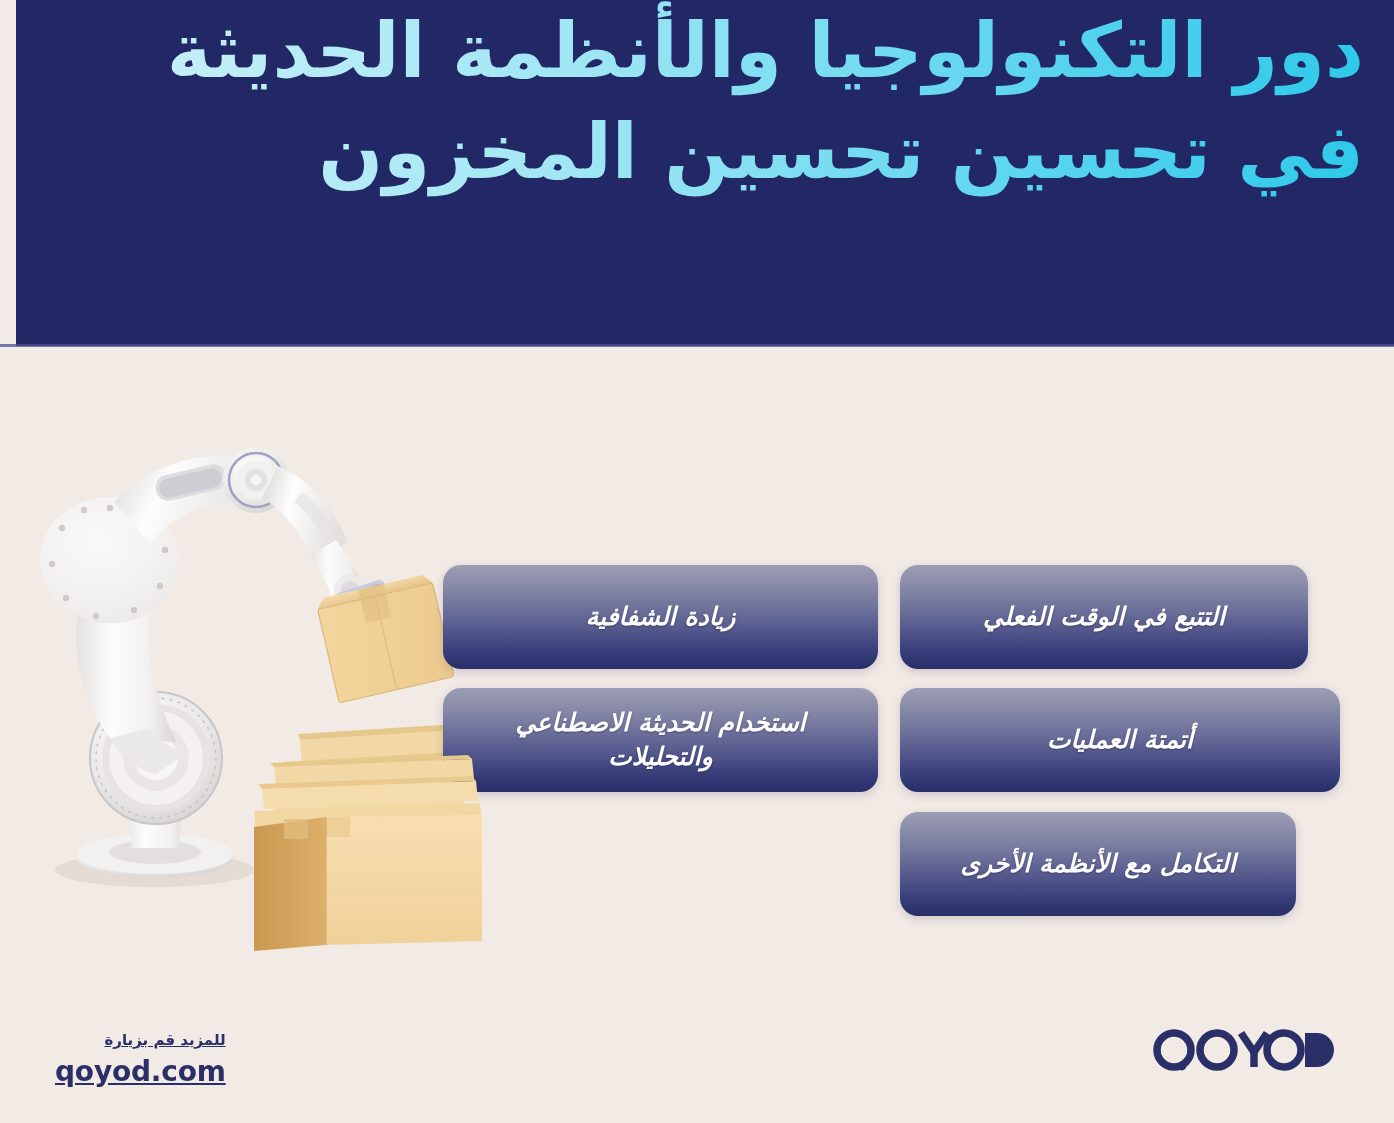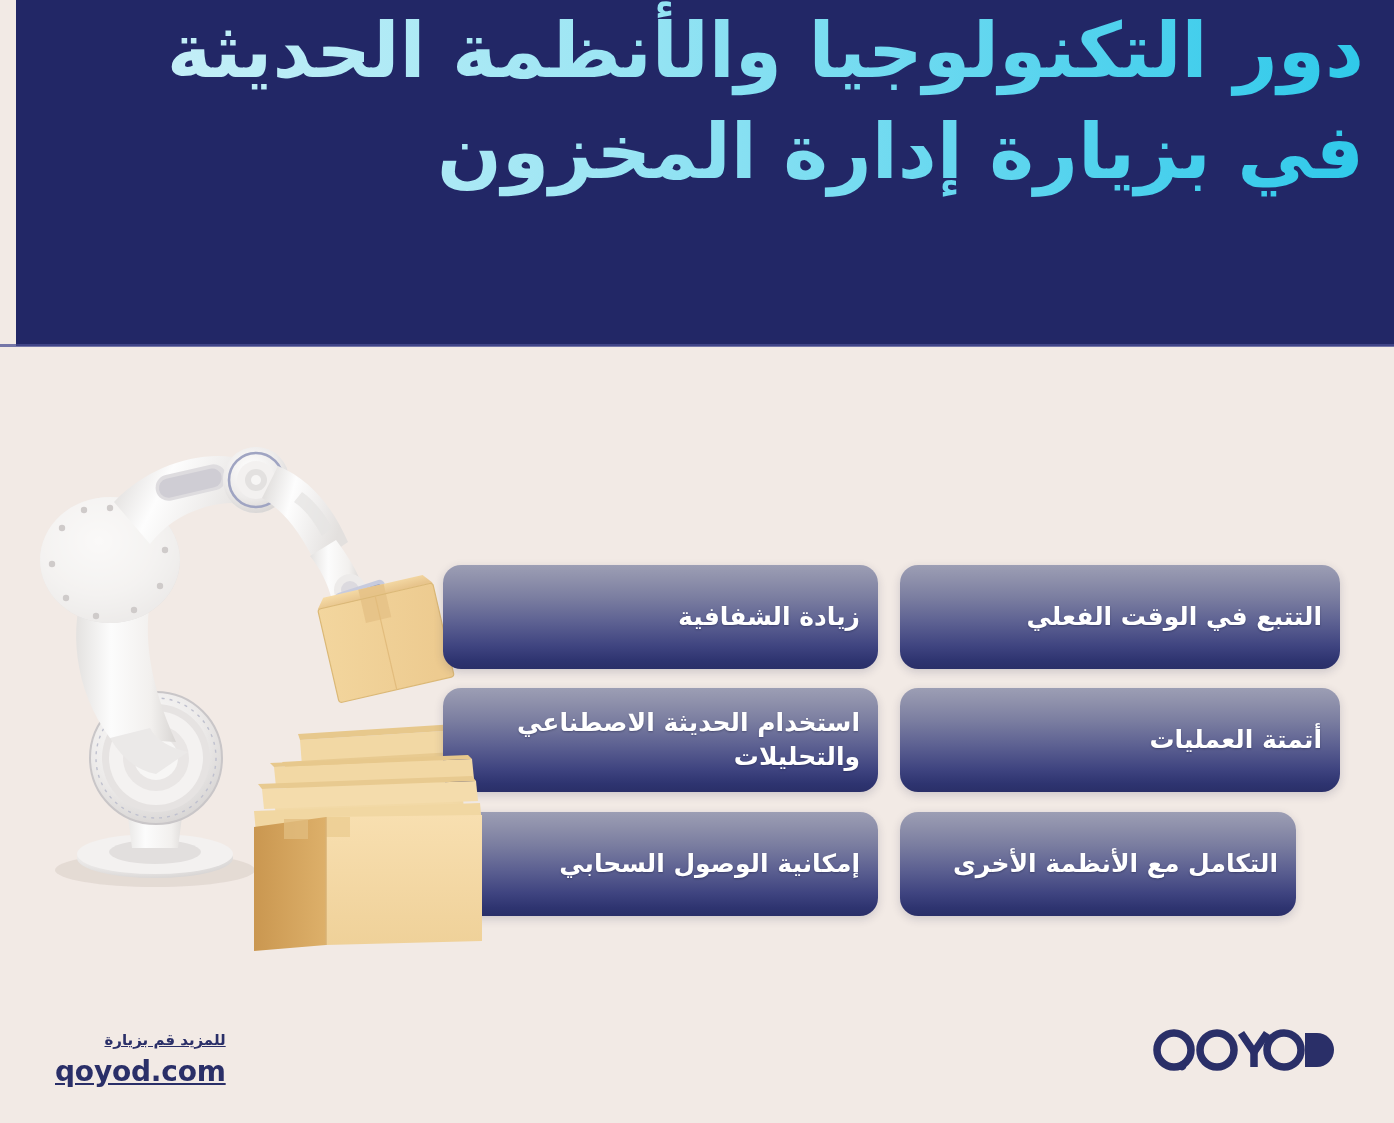--- a/index.html
+++ b/index.html
@@ -91,33 +91,34 @@
         #8e90ab 14%,
         #7a7da0 32%,
         #5d6192 55%,
         #3f4480 78%,
         #2e3470 92%,
         #2a2f68 100%);
     box-shadow: 0 3px 10px rgba(40,40,80,0.18);
     display: flex;
     align-items: center;
     justify-content: center;
-    text-align: right;
+    text-align: center;
     color: #ffffff;
     font-weight: 700;
     font-size: 25px;
     line-height: 1.35;
     direction: rtl;
     padding: 6px 18px;
     text-shadow: 0 1px 2px rgba(15,18,50,0.35);
+    font-style: italic;
   }
   .card-label { display: block; width: 100%; }
 
   
-  .card.r1 { left: 900px; top: 565px; width: 440px; height: 104px; }
+  .card.r1 { left: 900px; top: 565px; width: 408px; height: 104px; }
   .card.r2 { left: 900px; top: 688px; width: 440px; height: 104px; }
   .card.r3 { left: 900px; top: 812px; width: 396px; height: 104px; }
   
   .card.l1 { left: 443px; top: 565px; width: 435px; height: 104px; }
   .card.l2 { left: 443px; top: 688px; width: 435px; height: 104px; }
   .card.l3 { left: 443px; top: 812px; width: 435px; height: 104px; }
 
   
   .fg-boxes {
     position: absolute;
@@ -162,21 +163,21 @@
   }
 </style>
 </head>
 <body>
 
 <div class="page">
 
   <div class="header">
     <div class="title-block">
       <div class="title-line line1">دور التكنولوجيا والأنظمة الحديثة</div>
-      <div class="title-line line2">في بزيارة إدارة المخزون</div>
+      <div class="title-line line2">في تحسين تحسين المخزون</div>
     </div>
   </div>
   <div class="header-underline"></div>
 
   <div class="illustration">
     <svg width="470" height="510" viewBox="0 0 470 510" xmlns="http://www.w3.org/2000/svg">
       <defs>
         <linearGradient id="armLight" x1="0" y1="0" x2="1" y2="0">
           <stop offset="0%" stop-color="#E4E2E0"></stop>
           <stop offset="35%" stop-color="#FCFCFC"></stop>
@@ -303,23 +304,20 @@
     <div class="card r3">
       <span class="card-label">التكامل مع الأنظمة الأخرى</span>
     </div>
 
     <div class="card l1">
       <span class="card-label">زيادة الشفافية</span>
     </div>
     <div class="card l2">
       <span class="card-label">استخدام الحديثة الاصطناعي والتحليلات</span>
     </div>
-    <div class="card l3">
-      <span class="card-label">إمكانية الوصول السحابي</span>
-    </div>
   </div>
 
   <div class="fg-boxes">
     <svg width="270" height="200" viewBox="0 0 270 200" xmlns="http://www.w3.org/2000/svg">
       <defs>
         <linearGradient id="fgFace" x1="0" y1="0" x2="0" y2="1">
           <stop offset="0%" stop-color="#F8DFB0"></stop>
           <stop offset="100%" stop-color="#EFD199"></stop>
         </linearGradient>
         <linearGradient id="fgSide" x1="0" y1="0" x2="1" y2="0">

